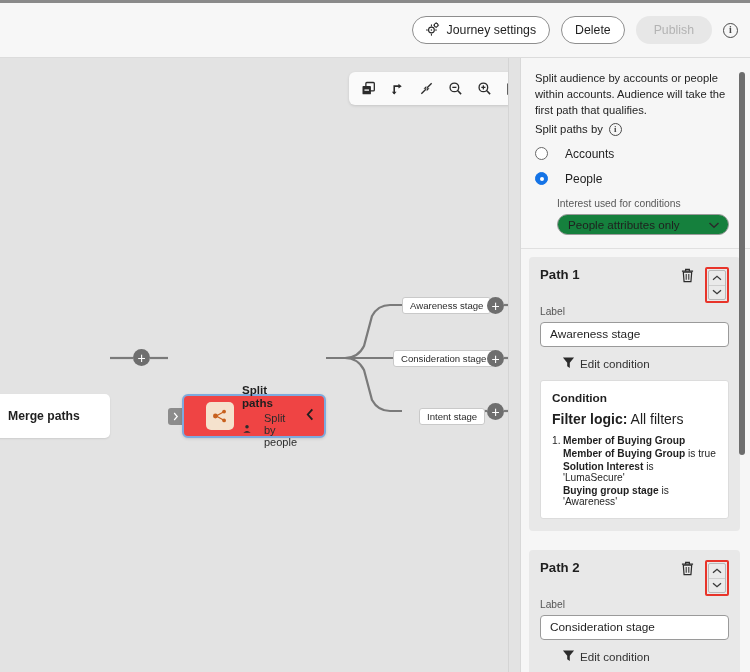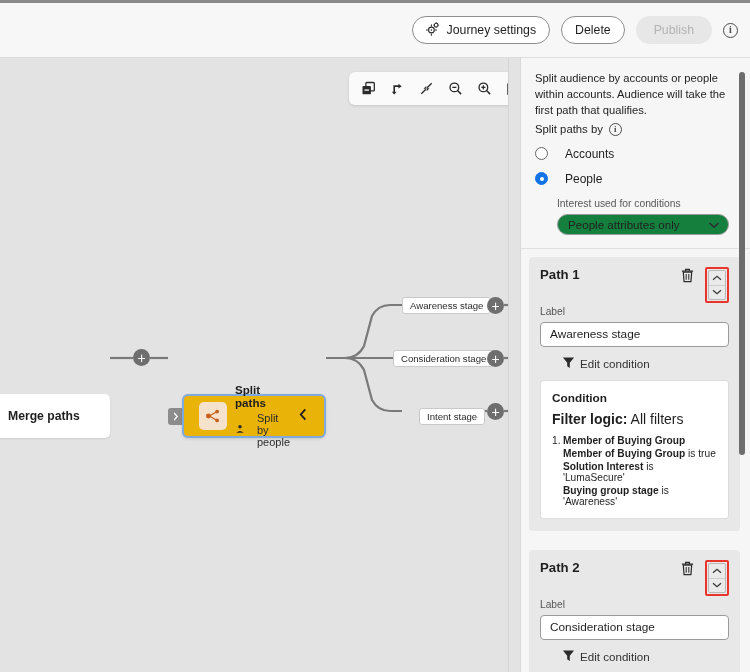--- a/index.html
+++ b/index.html
@@ -75,22 +75,22 @@
     width: 158px; height: 44px;
     background: #fff; border-radius: 5px;
     display: flex; align-items: center;
     padding-left: 56px;
     font-size: 12.2px; font-weight: bold; color: #1f1f1f;
     box-shadow: 0 1px 2px rgba(0,0,0,.10);
   }
   .node-split {
     position: absolute; left: 182px; top: 336px;
     width: 144px; height: 44px;
-    background: #eab308; border: 2px solid #7eaadd; border-radius: 6px;
-    display: flex; align-items: center; gap: 8px; padding: 0 15px;
+    background: #ef4444; border: 2px solid #7eaadd; border-radius: 6px;
+    display: flex; align-items: center; gap: 8px; padding: 0 22px;
     box-shadow: 0 1px 3px rgba(0,0,0,.12);
   }
   .split-icon-sq {
     width: 28px; height: 28px; border-radius: 5px; background: #f5e2cd;
     display: flex; align-items: center; justify-content: center; flex: 0 0 auto;
   }
   .split-texts { display: flex; flex-direction: column; gap: 2px; flex: 1 1 auto; }
   .split-title { font-size: 11.6px; font-weight: bold; color: #1f1f1f; line-height: 1.1; }
   .split-sub {
     font-size: 11px; color: #2b2b2b; display: flex; align-items: center; gap: 12px; line-height: 1.1;

